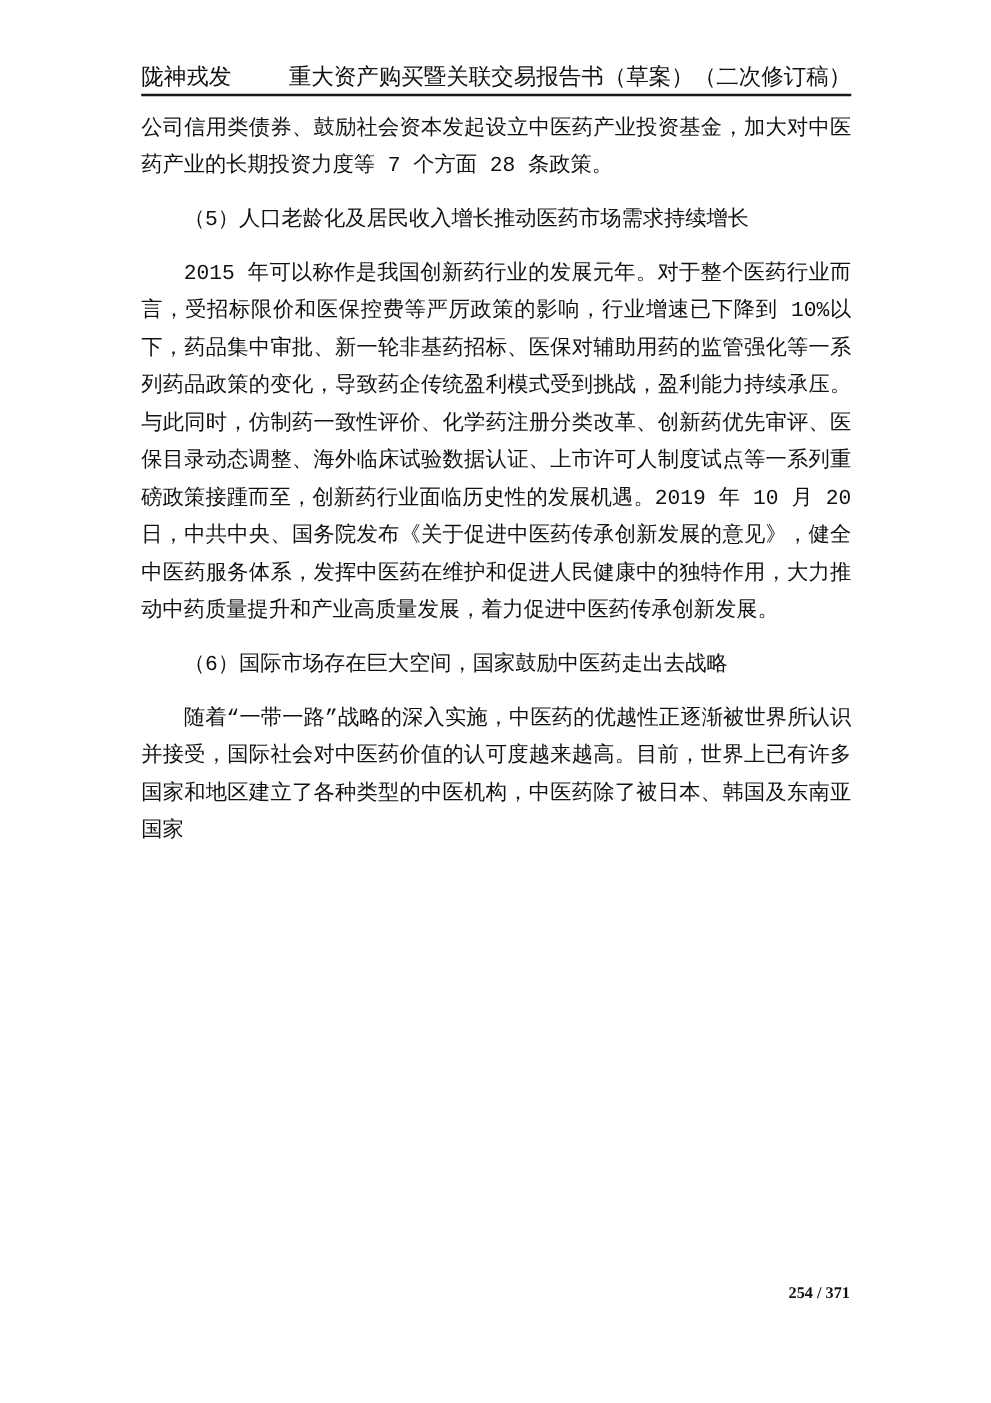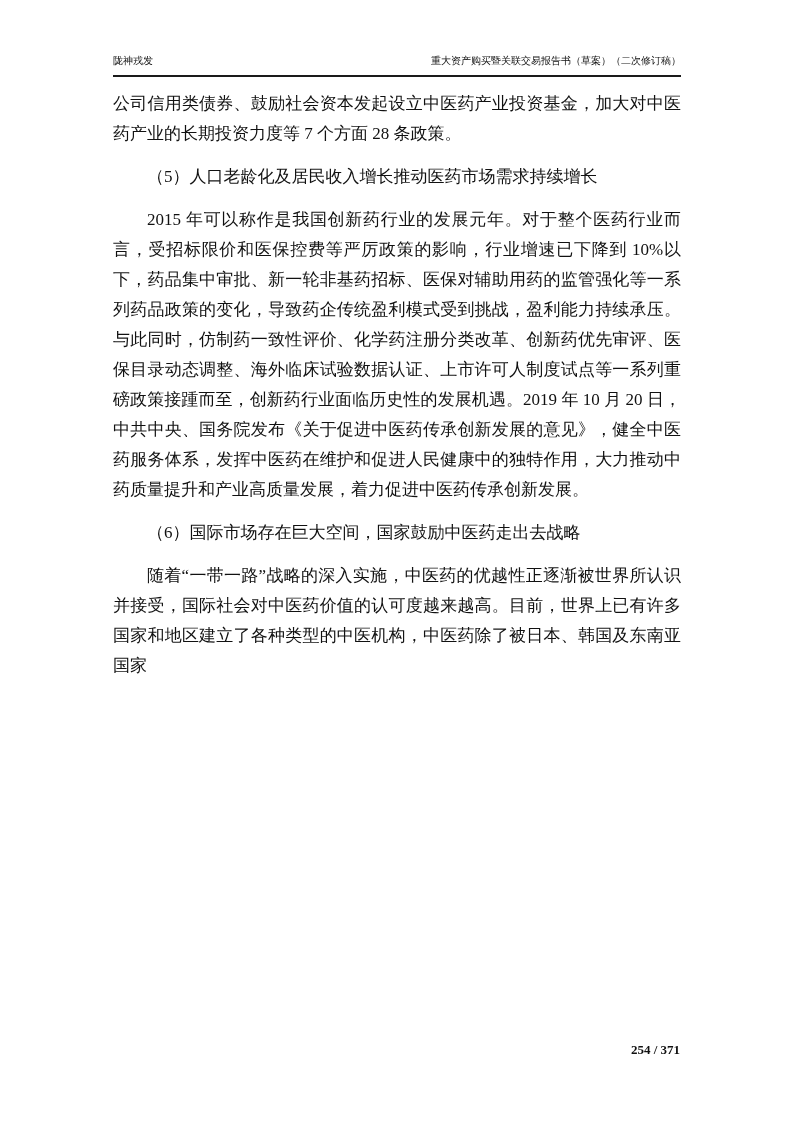--- a/index.html
+++ b/index.html
@@ -16,51 +16,50 @@
 
   
   .page-header {
     position: absolute;
     left: 113px;
     right: 112px;
     top: 52px;
     display: flex;
     justify-content: space-between;
     align-items: flex-end;
-    font-size: 10px;
+    font-size: 18px;
     line-height: 18px;
     padding-bottom: 5px;
     border-bottom: 2px solid #1a1a1a;
     white-space: nowrap;
   }
 
   
   .document-body {
     position: absolute;
     left: 113px;
     right: 112px;
     top: 89px;
     font-size: 17px;
     line-height: 30px;
     text-align: justify;
   }
-  .document-body .block { margin-bottom: 13px; }
+  .document-body .block { margin-bottom: 13px; font-family: Liberation Mono, monospace; }
   .paragraph { text-indent: 2em; }
   .paragraph-continuation { text-indent: 0; }
   .section-heading { text-indent: 2em; }
 
   
   .page-footer {
     position: absolute;
     right: 113px;
     top: 1025px;
     font-size: 13px;
     font-weight: bold;
     line-height: 18px;
-    margin-top: 16px;
   }
 </style>
 </head>
 <body>
 
 <div class="page">
 
   <div class="page-header">
     <span>陇神戎发</span>
     <span>重大资产购买暨关联交易报告书（草案）（二次修订稿）</span>

